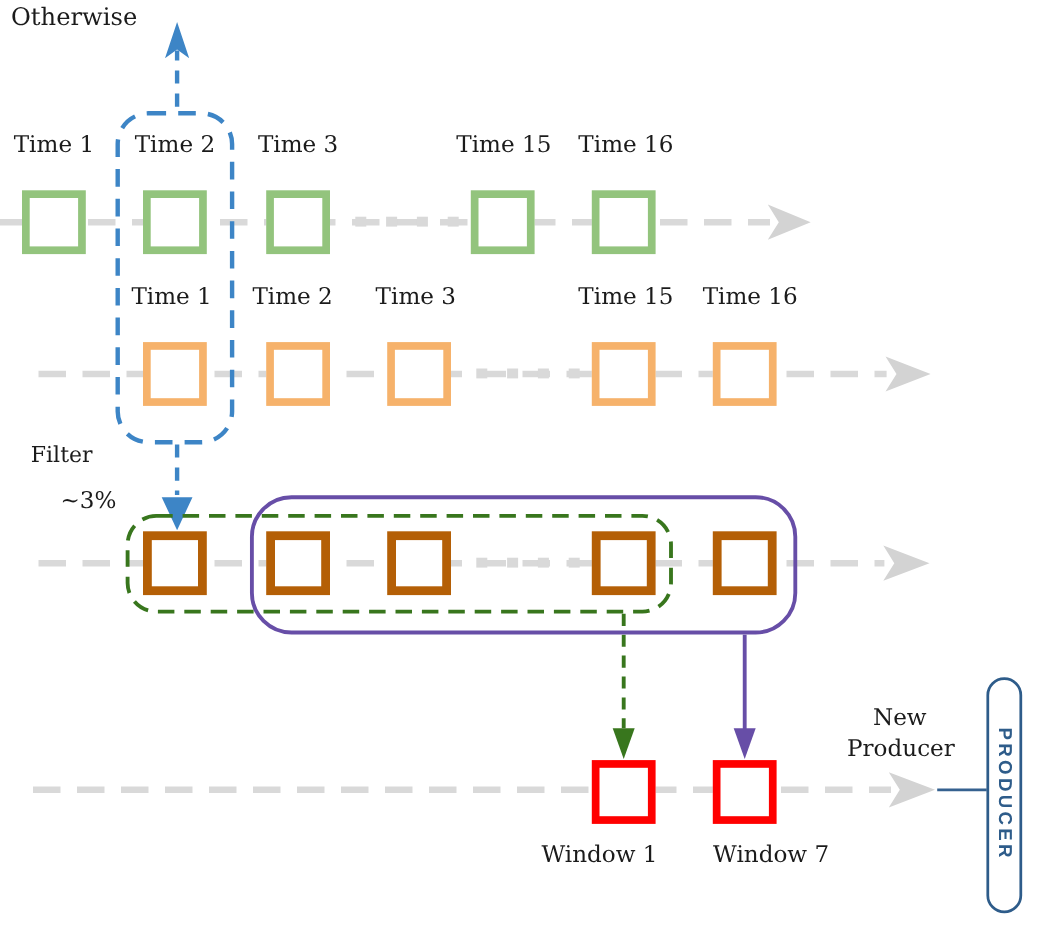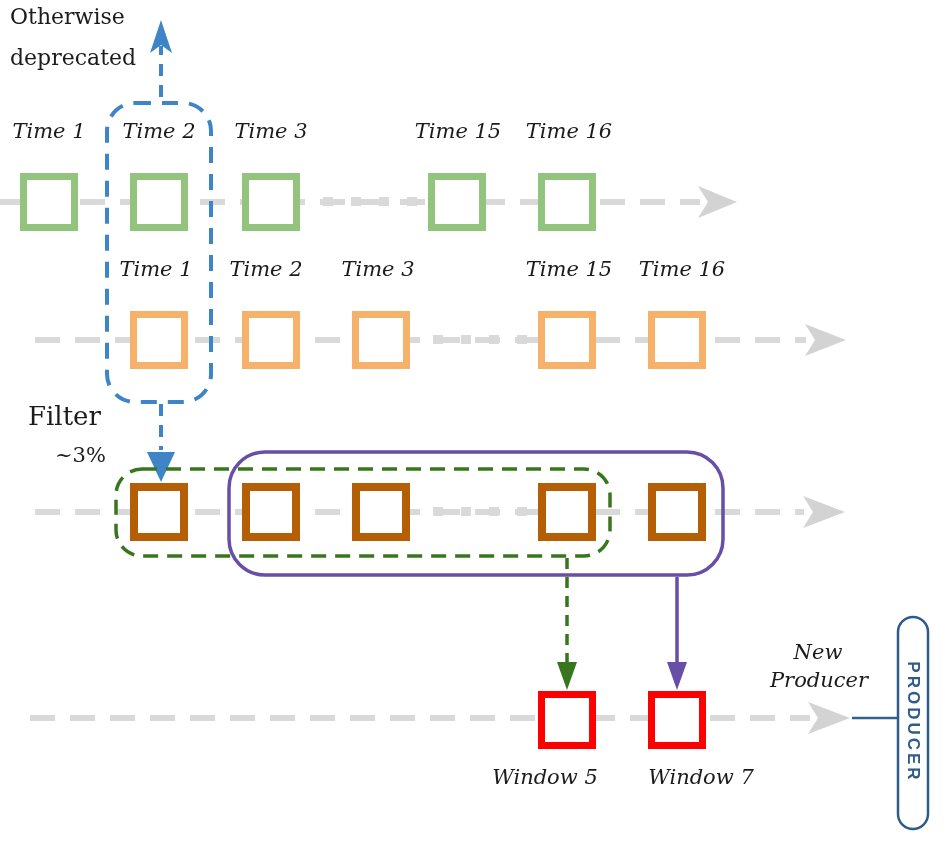--- a/index.html
+++ b/index.html
@@ -21,21 +21,20 @@
     white-space: nowrap;
     color: #1b1b1b;
   }
   .lbl {
     position: absolute;
     font-size: 21px;
     line-height: 1.2;
     white-space: nowrap;
     transform: translateX(-50%);
     color: #1b1b1b;
-    font-style: italic;
   }
   .box {
     position: absolute;
     width: 58px;
     height: 58px;
     background: #ffffff;
     border-style: solid;
     border-width: 7px;
   }
   .box.green { border-color: #93c47d; }
@@ -152,27 +151,26 @@
 
   <div class="box brown" style="left:130px; top:483px"></div>
   <div class="box brown" style="left:242px; top:483px"></div>
   <div class="box brown" style="left:352px; top:483px"></div>
   <div class="box brown" style="left:538px; top:483px"></div>
   <div class="box brown" style="left:648px; top:483px"></div>
 
   <div class="box red" style="left:538px; top:691px"></div>
   <div class="box red" style="left:648px; top:691px"></div>
 
-  <div class="lbl" style="left:545px; top:765px">Window 5</div>
+  <div class="lbl" style="left:545px; top:765px">Window 1</div>
   <div class="lbl" style="left:701px; top:765px">Window 7</div>
 
   <div class="txt" style="left:10px; top:4px">Otherwise</div>
-  <div class="txt" style="left:10px; top:45px">deprecated</div>
 
-  <div class="txt" style="left:28px; top:401px; font-size:26px">Filter</div>
+  <div class="txt" style="left:28px; top:401px; font-size:20px">Filter</div>
   <div class="txt" style="left:55px; top:443px; font-size:21px">~3%</div>
 
   <div class="lbl" style="left:818px; top:640px">New</div>
   <div class="lbl" style="left:819px; top:668px">Producer</div>
 
   <div id="producer-label">PRODUCER</div>
 
 </div>
 
 </body></html>

